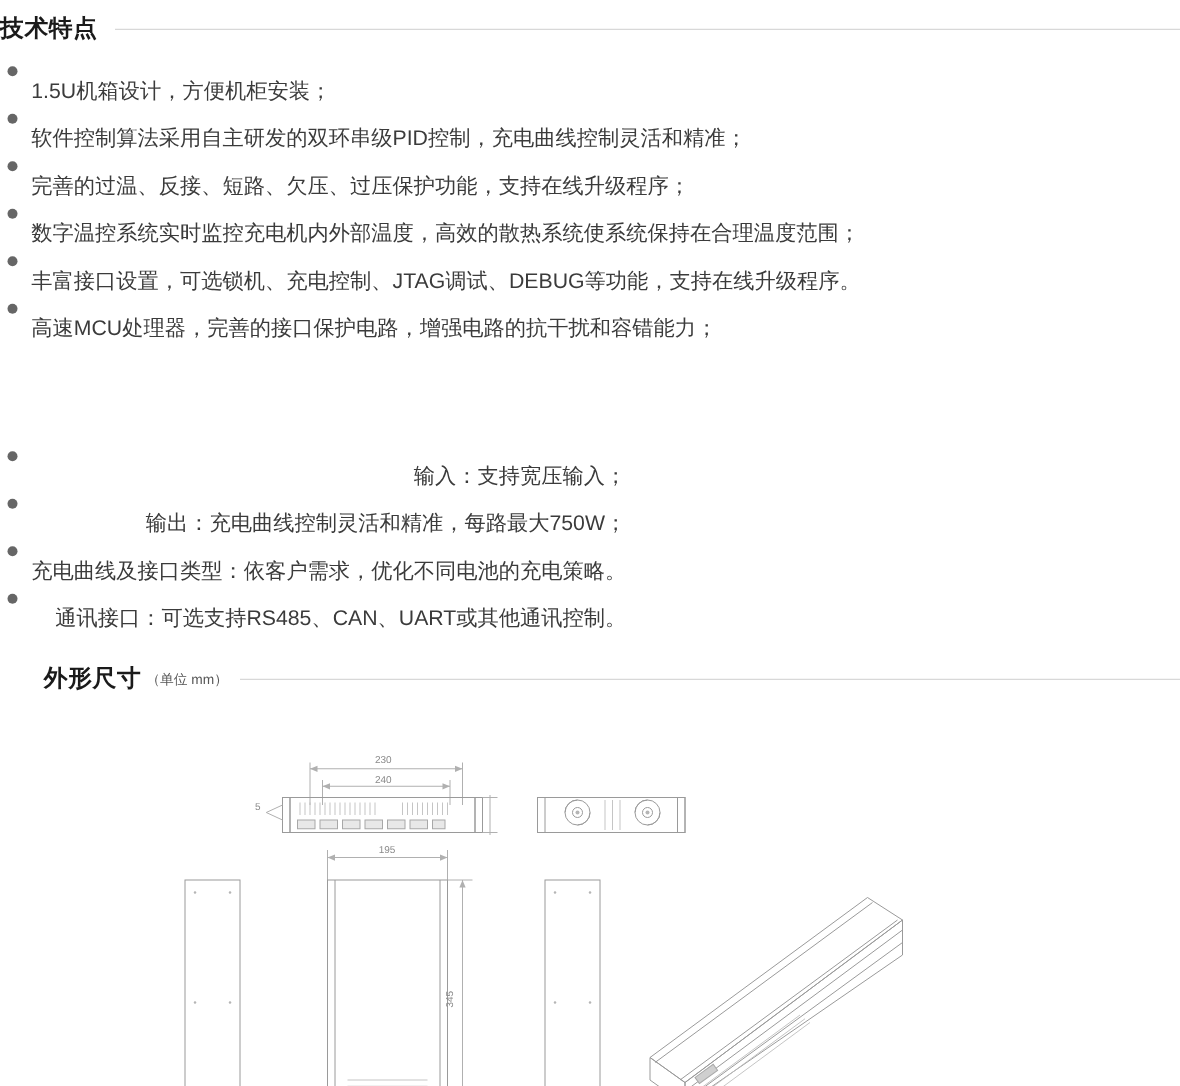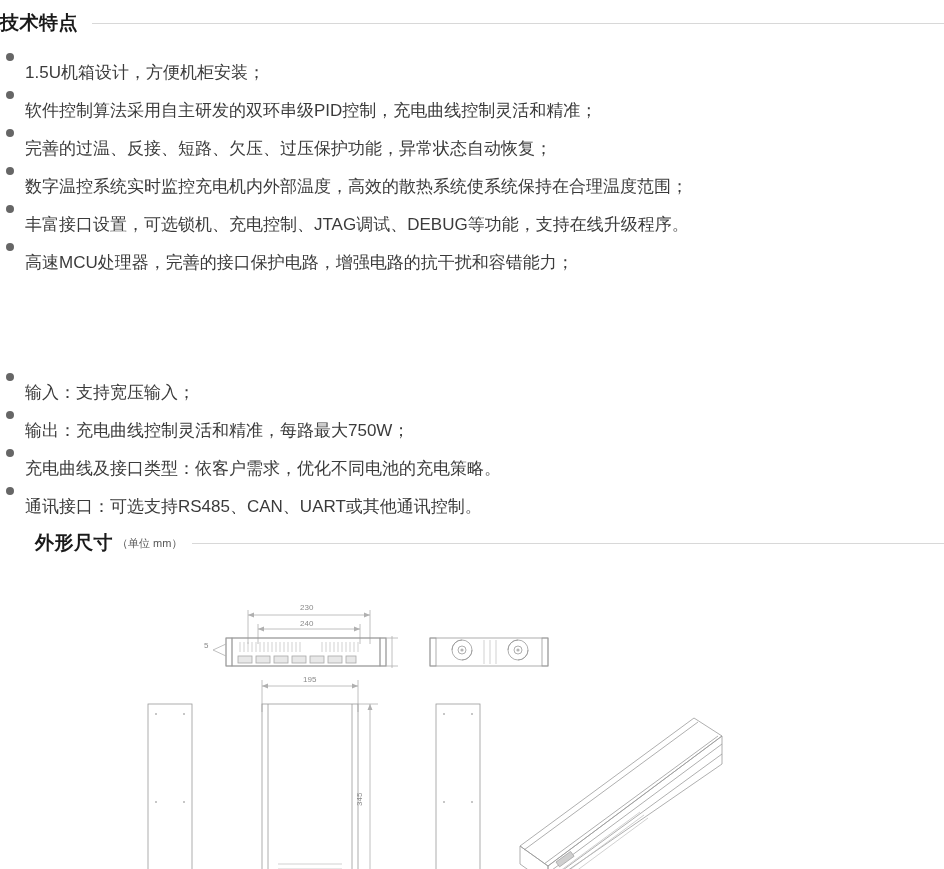--- a/index.html
+++ b/index.html
@@ -80,21 +80,21 @@
     margin: 7px 11px 0 6px;
     flex: 0 0 auto;
   }
   ul.bullets li .txt {
     flex: 1 1 auto;
     white-space: nowrap;
     margin-top: 16px;
   }
   .list-1 { top: 46px; }
   .list-1 li { margin-bottom: 17px; }
-  .list-2 { top: 366px; }
+  .list-2 { top: 354px; text-align: right; }
   .list-2 li { margin-bottom: 20px; }
 
   
   .drawing {
     position: absolute;
     left: 0;
     top: 588px;
     width: 944px;
     height: 313px;
     text-decoration: underline;
@@ -115,21 +115,21 @@
     <li>
       <span class="dot"></span>
       <span class="txt">1.5U机箱设计，方便机柜安装；</span>
     </li>
     <li>
       <span class="dot"></span>
       <span class="txt">软件控制算法采用自主研发的双环串级PID控制，充电曲线控制灵活和精准；</span>
     </li>
     <li>
       <span class="dot"></span>
-      <span class="txt">完善的过温、反接、短路、欠压、过压保护功能，异常状态自动恢复；</span>
+      <span class="txt">完善的过温、反接、短路、欠压、过压保护功能，支持在线升级程序；</span>
     </li>
     <li>
       <span class="dot"></span>
       <span class="txt">数字温控系统实时监控充电机内外部温度，高效的散热系统使系统保持在合理温度范围；</span>
     </li>
     <li>
       <span class="dot"></span>
       <span class="txt">丰富接口设置，可选锁机、充电控制、JTAG调试、DEBUG等功能，支持在线升级程序。</span>
     </li>
     <li>

